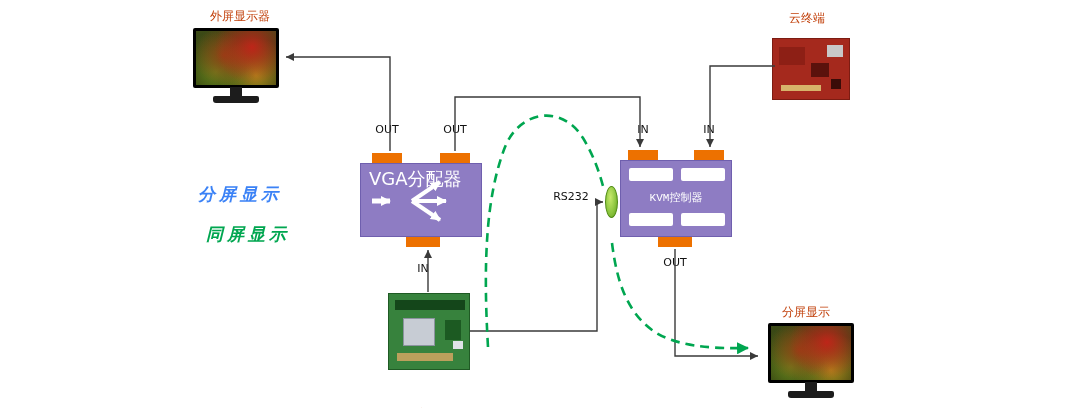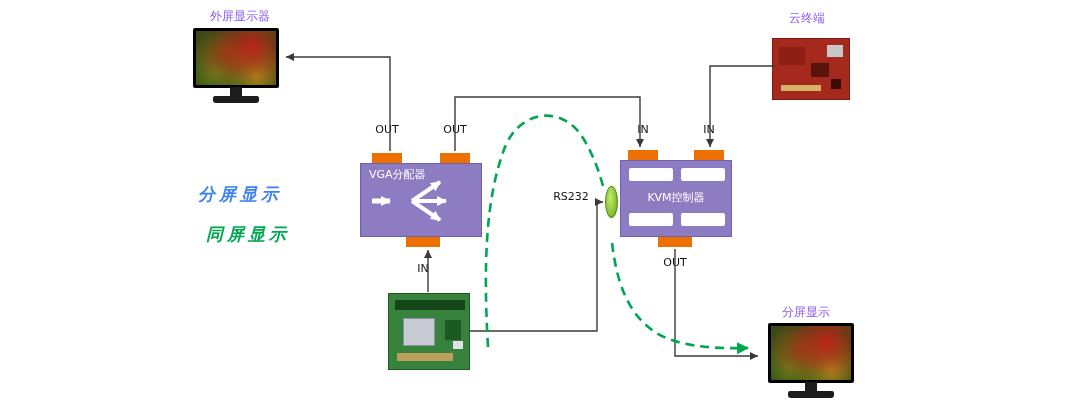--- a/index.html
+++ b/index.html
@@ -1,27 +1,27 @@
 <!DOCTYPE html>
 <html><head>
 <meta charset="utf-8">
 <style>
   html,body { margin:0; padding:0; background:#fff; }
   .canvas {
     position:relative; width:1080px; height:408px; background:#fff;
     font-family:"DejaVu Sans","Liberation Sans",sans-serif; overflow:hidden;
   }
-  .node-label { position:absolute; font-size:12px; color:#8b5cf6; white-space:nowrap; }
+  .node-label { position:absolute; font-size:12px; color:#c2410c; white-space:nowrap; }
   .port-label { position:absolute; font-size:11px; color:#111; white-space:nowrap; text-align:center; }
   .legend-label { position:absolute; font-size:17px; font-weight:bold; font-style:italic; letter-spacing:4px; white-space:nowrap; }
   .legend-split { color:#3b82f6; }
   .legend-same  { color:#00A650; }
 
   .device { position:absolute; background:#8E7CC3; border:1px solid #6f5fae; box-sizing:border-box; }
-  .device-label { position:absolute; color:#fff; font-size:11px; white-space:nowrap; }
+  .device-label { position:absolute; color:#fff; font-size:18px; white-space:nowrap; }
   .tab { position:absolute; background:#ED7100; }
 
   .kbar { position:absolute; width:44px; height:13px; background:#fff; border-radius:2px; }
 
   .green-connector {
     position:absolute; width:13px; height:32px; border-radius:50%;
     background:radial-gradient(ellipse at 40% 35%, #c6e96a, #8DC63F 55%, #5f9d1c);
     border:1px solid #4e8a12; box-sizing:border-box;
   }
 
@@ -84,21 +84,21 @@
   <div class="port-label" style="left:372px; top:123px; width:30px;">OUT</div>
   <div class="port-label" style="left:440px; top:123px; width:30px;">OUT</div>
   <div class="port-label" style="left:408px; top:262px; width:30px;">IN</div>
 
   <div class="tab" style="left:628px; top:150px; width:30px; height:11px;"></div>
   <div class="tab" style="left:694px; top:150px; width:30px; height:11px;"></div>
   <div class="tab" style="left:658px; top:236px; width:34px; height:11px;"></div>
   <div class="device" style="left:620px; top:160px; width:112px; height:77px;">
     <div class="kbar" style="left:8px;  top:7px;"></div>
     <div class="kbar" style="left:60px; top:7px;"></div>
-    <div class="device-label" style="left:0; right:0; top:29px; text-align:center; font-size:11px;">KVM控制器</div>
+    <div class="device-label" style="left:0; right:0; top:29px; text-align:center; font-size:11px;font-family:Liberation Mono, monospace;">KVM控制器</div>
     <div class="kbar" style="left:8px;  top:52px;"></div>
     <div class="kbar" style="left:60px; top:52px;"></div>
   </div>
   <div class="green-connector" style="left:605px; top:186px;"></div>
   <div class="port-label" style="left:628px; top:123px; width:30px;">IN</div>
   <div class="port-label" style="left:694px; top:123px; width:30px;">IN</div>
   <div class="port-label" style="left:660px; top:256px; width:30px;">OUT</div>
 
   <div class="port-label" style="left:549px; top:190px; width:44px;">RS232</div>
 

